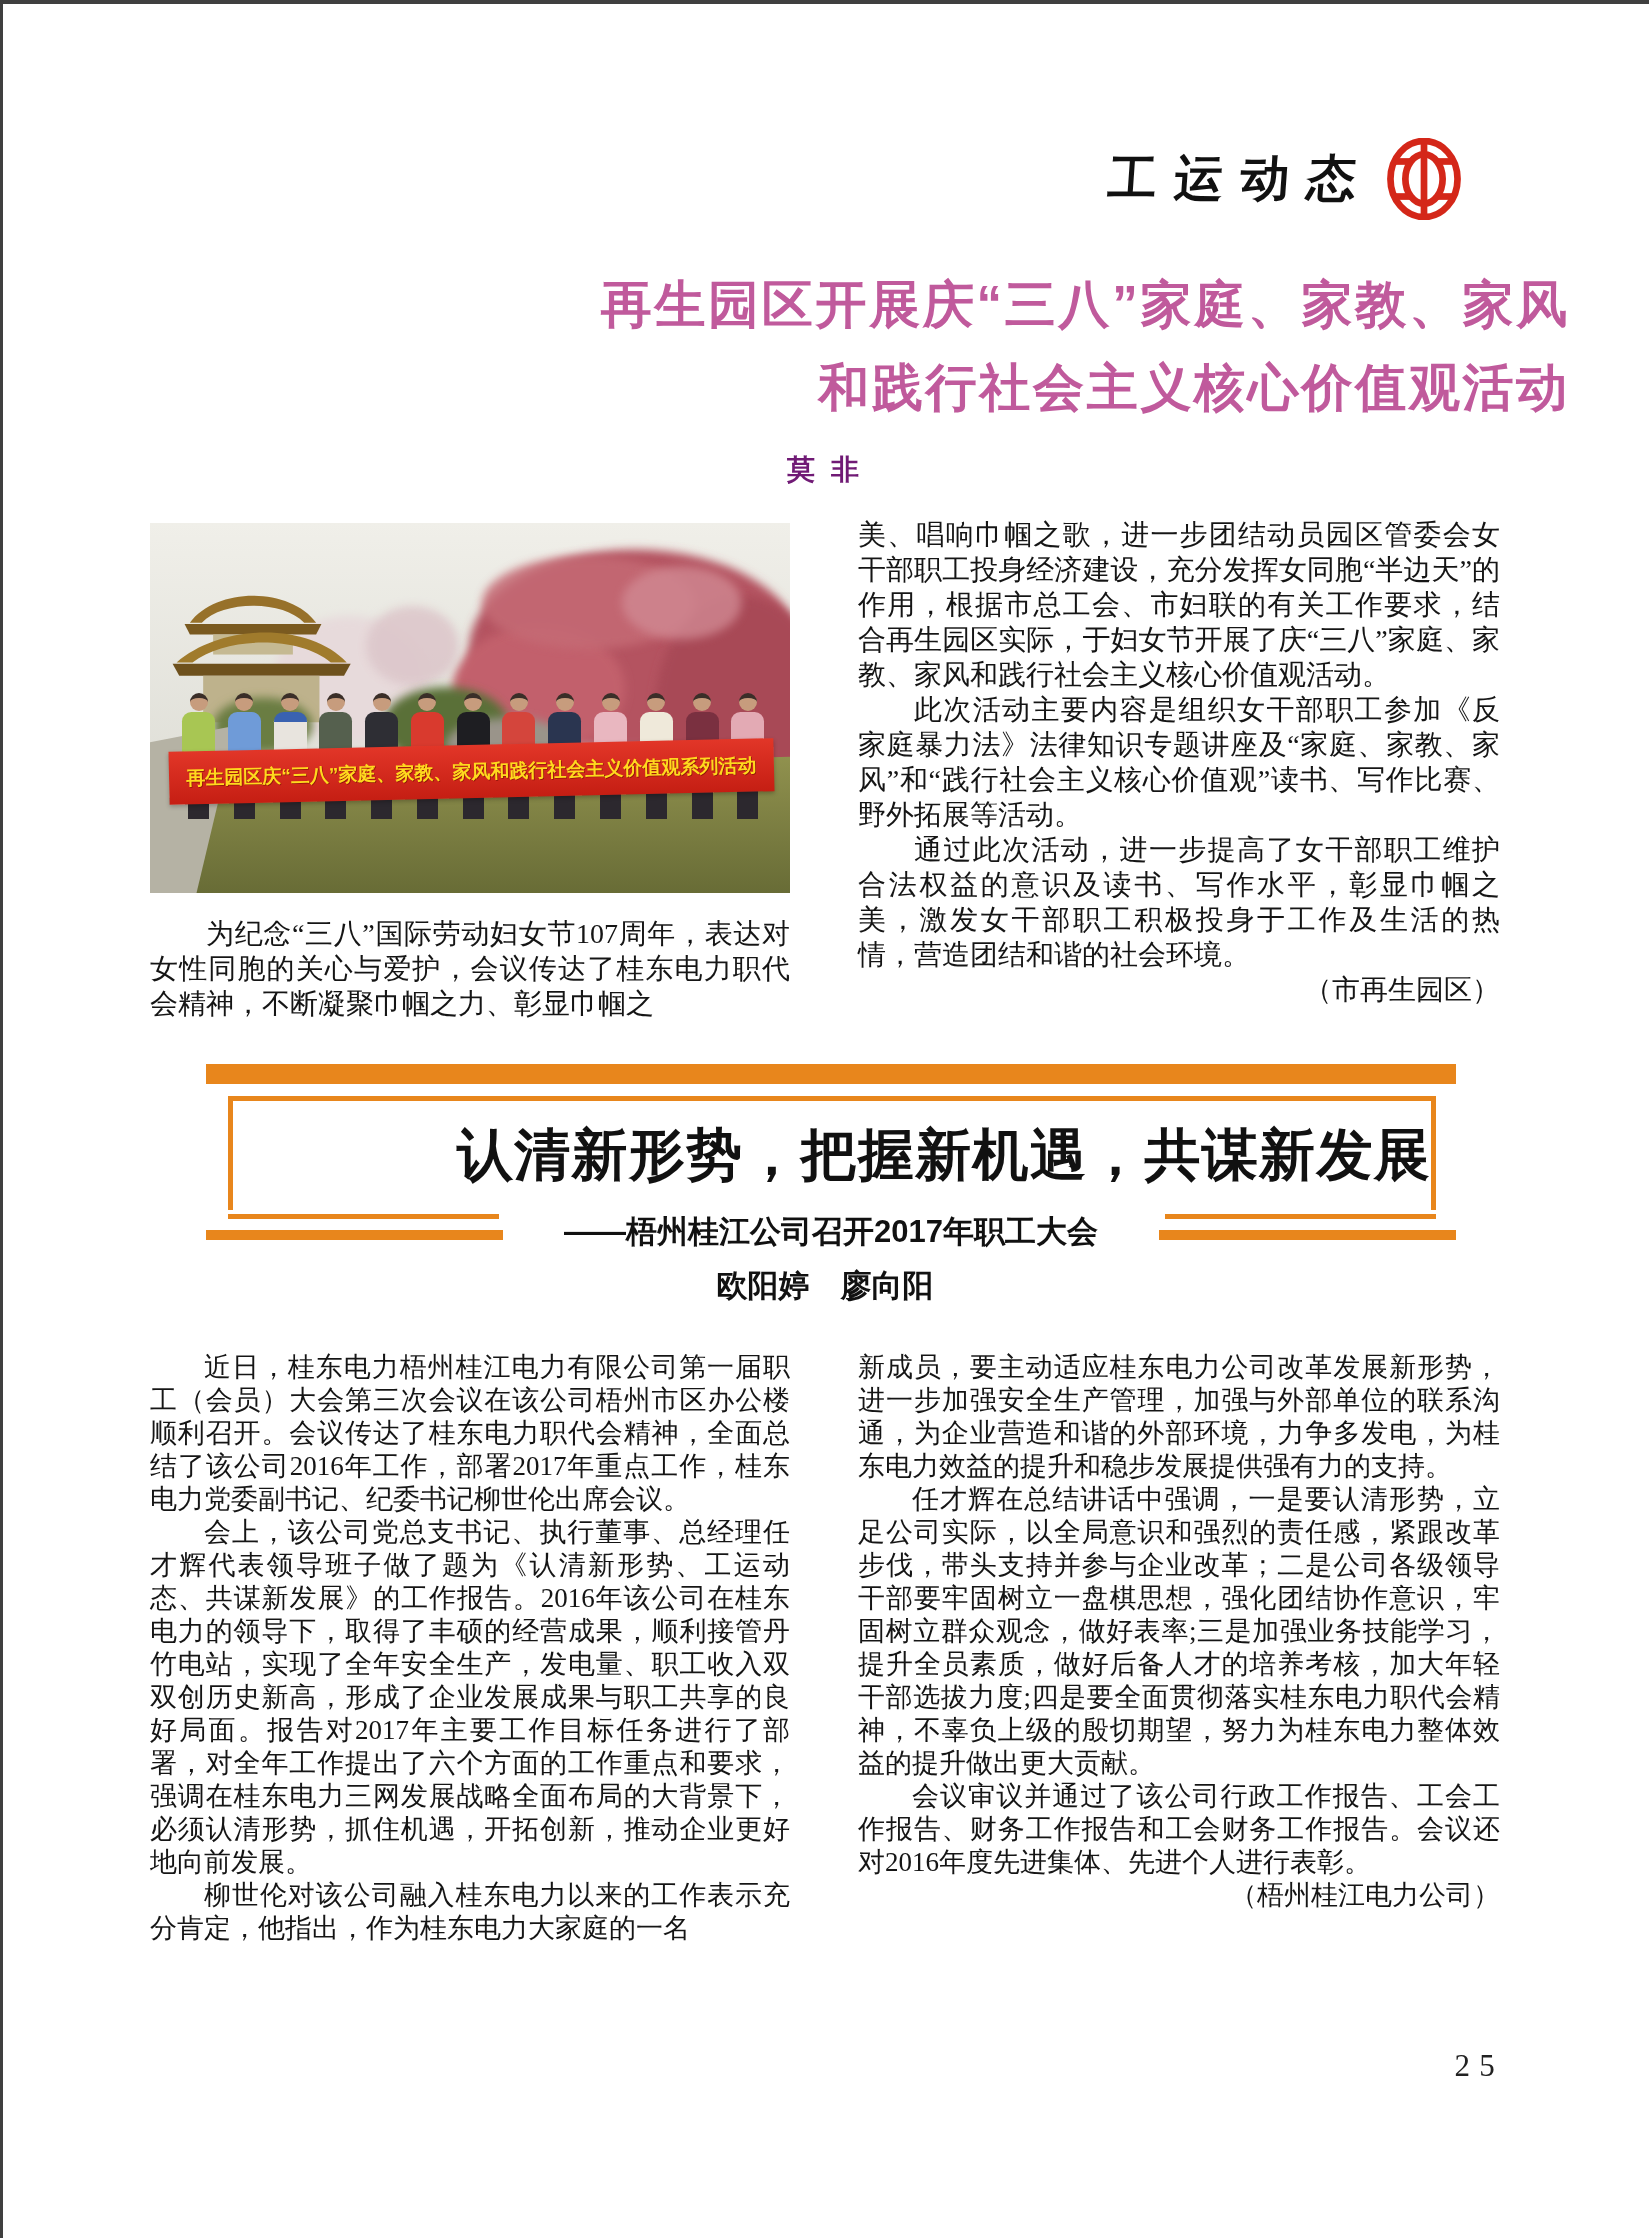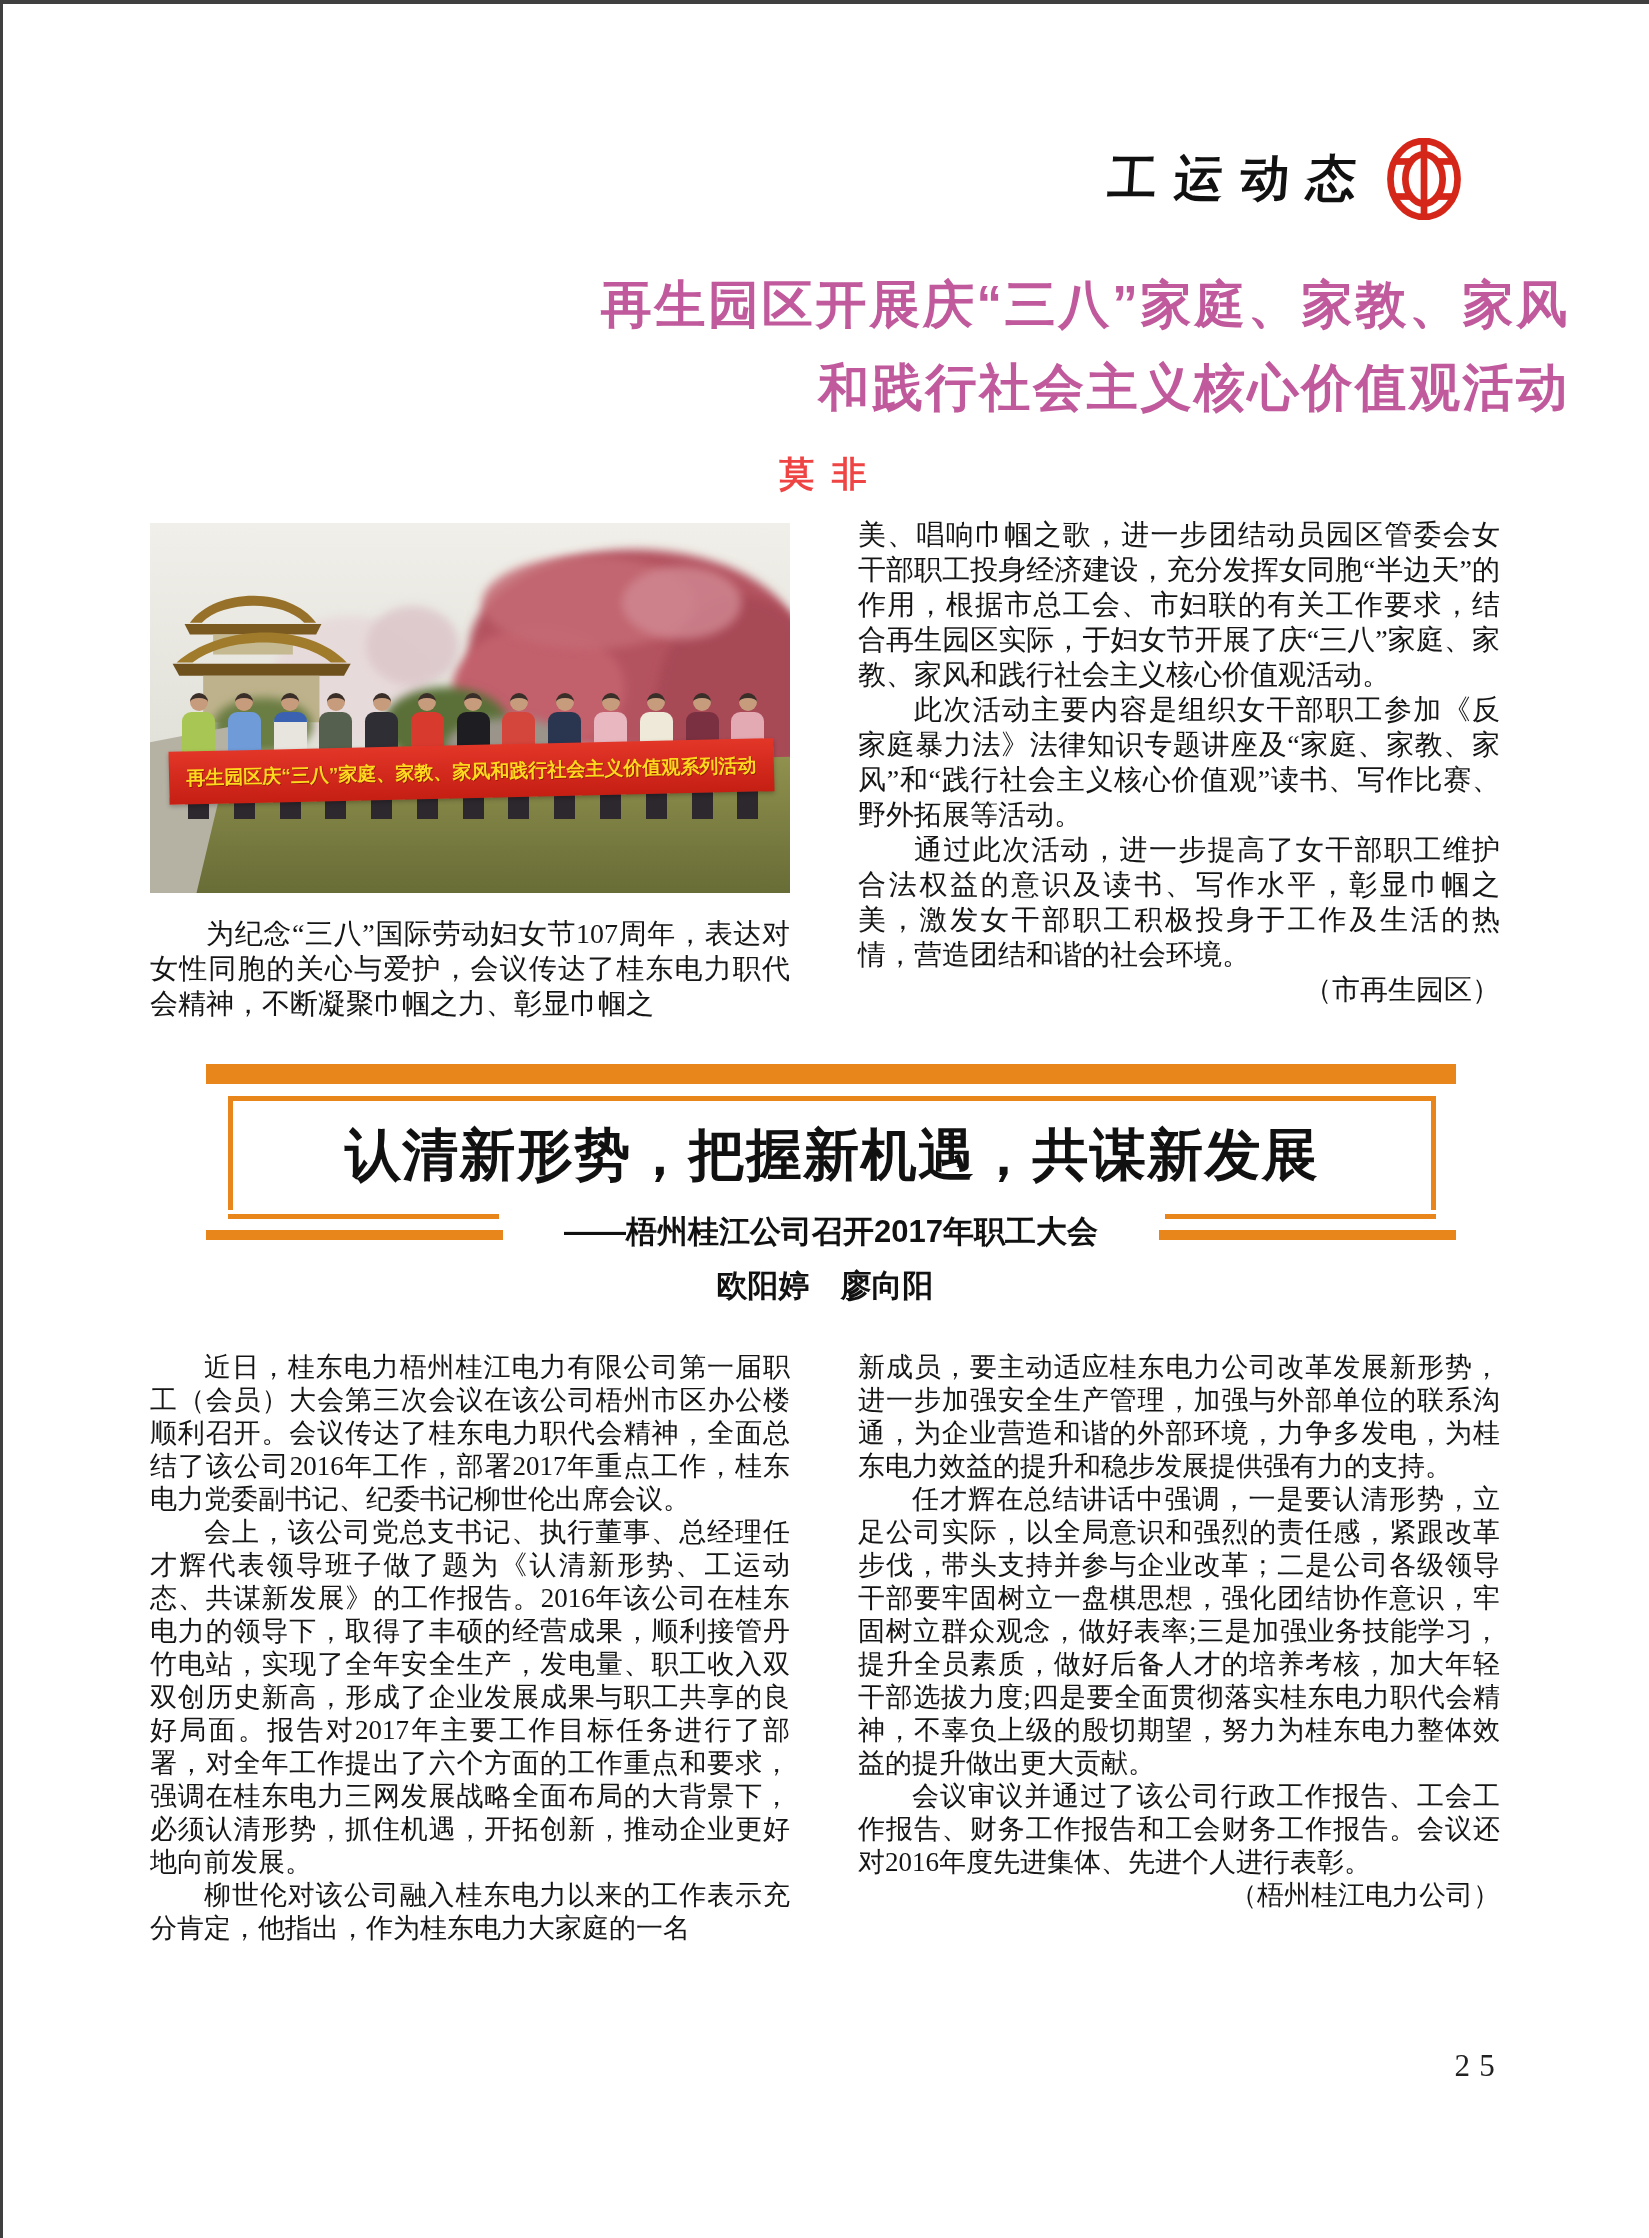--- a/index.html
+++ b/index.html
@@ -15,21 +15,21 @@
         font-size:49px;letter-spacing:17.3px;color:#111;transform:skewX(-4deg);white-space:nowrap;}
   .union-logo{width:76px;height:82px;}
 
   
   .a1-title{position:absolute;left:80px;right:80px;top:279px;text-align:right;
         font-family:"Liberation Sans","DejaVu Sans",sans-serif;font-weight:bold;
         color:#c05a9c;font-size:51px;line-height:1.0;}
   .a1-title .tl{margin-bottom:32px;letter-spacing:2.7px;}
   .a1-author{position:absolute;left:0;right:0;top:451px;text-align:center;
         font-family:"Liberation Sans","DejaVu Sans",sans-serif;font-weight:bold;
-        font-size:35px;color:#ef4444;letter-spacing:4px;}
+        font-size:28px;color:#701a75;letter-spacing:4px;}
 
   .col{position:absolute;width:640px;}
   .body-p{margin:0;font-size:28px;line-height:35px;text-align:justify;text-justify:inter-ideograph;color:#151515;}
   .indent{text-indent:2em;}
   .byline-right{margin:0;font-size:28px;line-height:35px;text-align:right;color:#151515;}
   .byline-float{float:right;}
 
   
   .photo{position:absolute;left:150px;top:523px;width:640px;height:370px;overflow:hidden;background:#e6e6e0;}
   .photo svg{position:absolute;left:0;top:0;width:100%;height:100%;}
@@ -46,21 +46,21 @@
   .banner-text{font-family:"Liberation Sans","DejaVu Sans",sans-serif;font-weight:bold;
         font-size:19px;color:#ffd91e;white-space:nowrap;text-shadow:0.7px 0.7px 0 #8d1308;}
 
   .a1-caption{left:150px;top:916px;}
   .a1-right{left:858px;top:517px;width:642px;}
 
   
   .a2-box{position:absolute;left:206px;top:1064px;width:1250px;}
   .a2-bar-top{height:20px;background:#e8861c;}
   .a2-inner{margin:12px 20px 0 22px;border:5.3px solid #e8861c;border-bottom:none;height:109px;
-        display:flex;align-items:center;justify-content:center;}
+        display:flex;align-items:center;justify-content:flex-end;}
   .a2-box-title{font-weight:900;font-size:56px;color:#111;letter-spacing:1.3px;
         font-family:"Liberation Serif","DejaVu Serif",serif;white-space:nowrap;}
   .a2-subrow{position:relative;height:64px;}
   .hline{position:absolute;background:#e8861c;}
   .hl-thin-left{left:22px;top:4px;width:271px;height:4.7px;}
   .hl-thick-left{left:0;top:20px;width:297px;height:10px;}
   .hl-thin-right{right:20px;top:4px;width:271px;height:4.7px;}
   .hl-thick-right{right:0;top:20px;width:297px;height:10px;}
   .a2-subtitle{position:absolute;left:0;right:0;top:1.3px;text-align:center;
         font-family:"Liberation Sans","DejaVu Sans",sans-serif;font-weight:bold;

